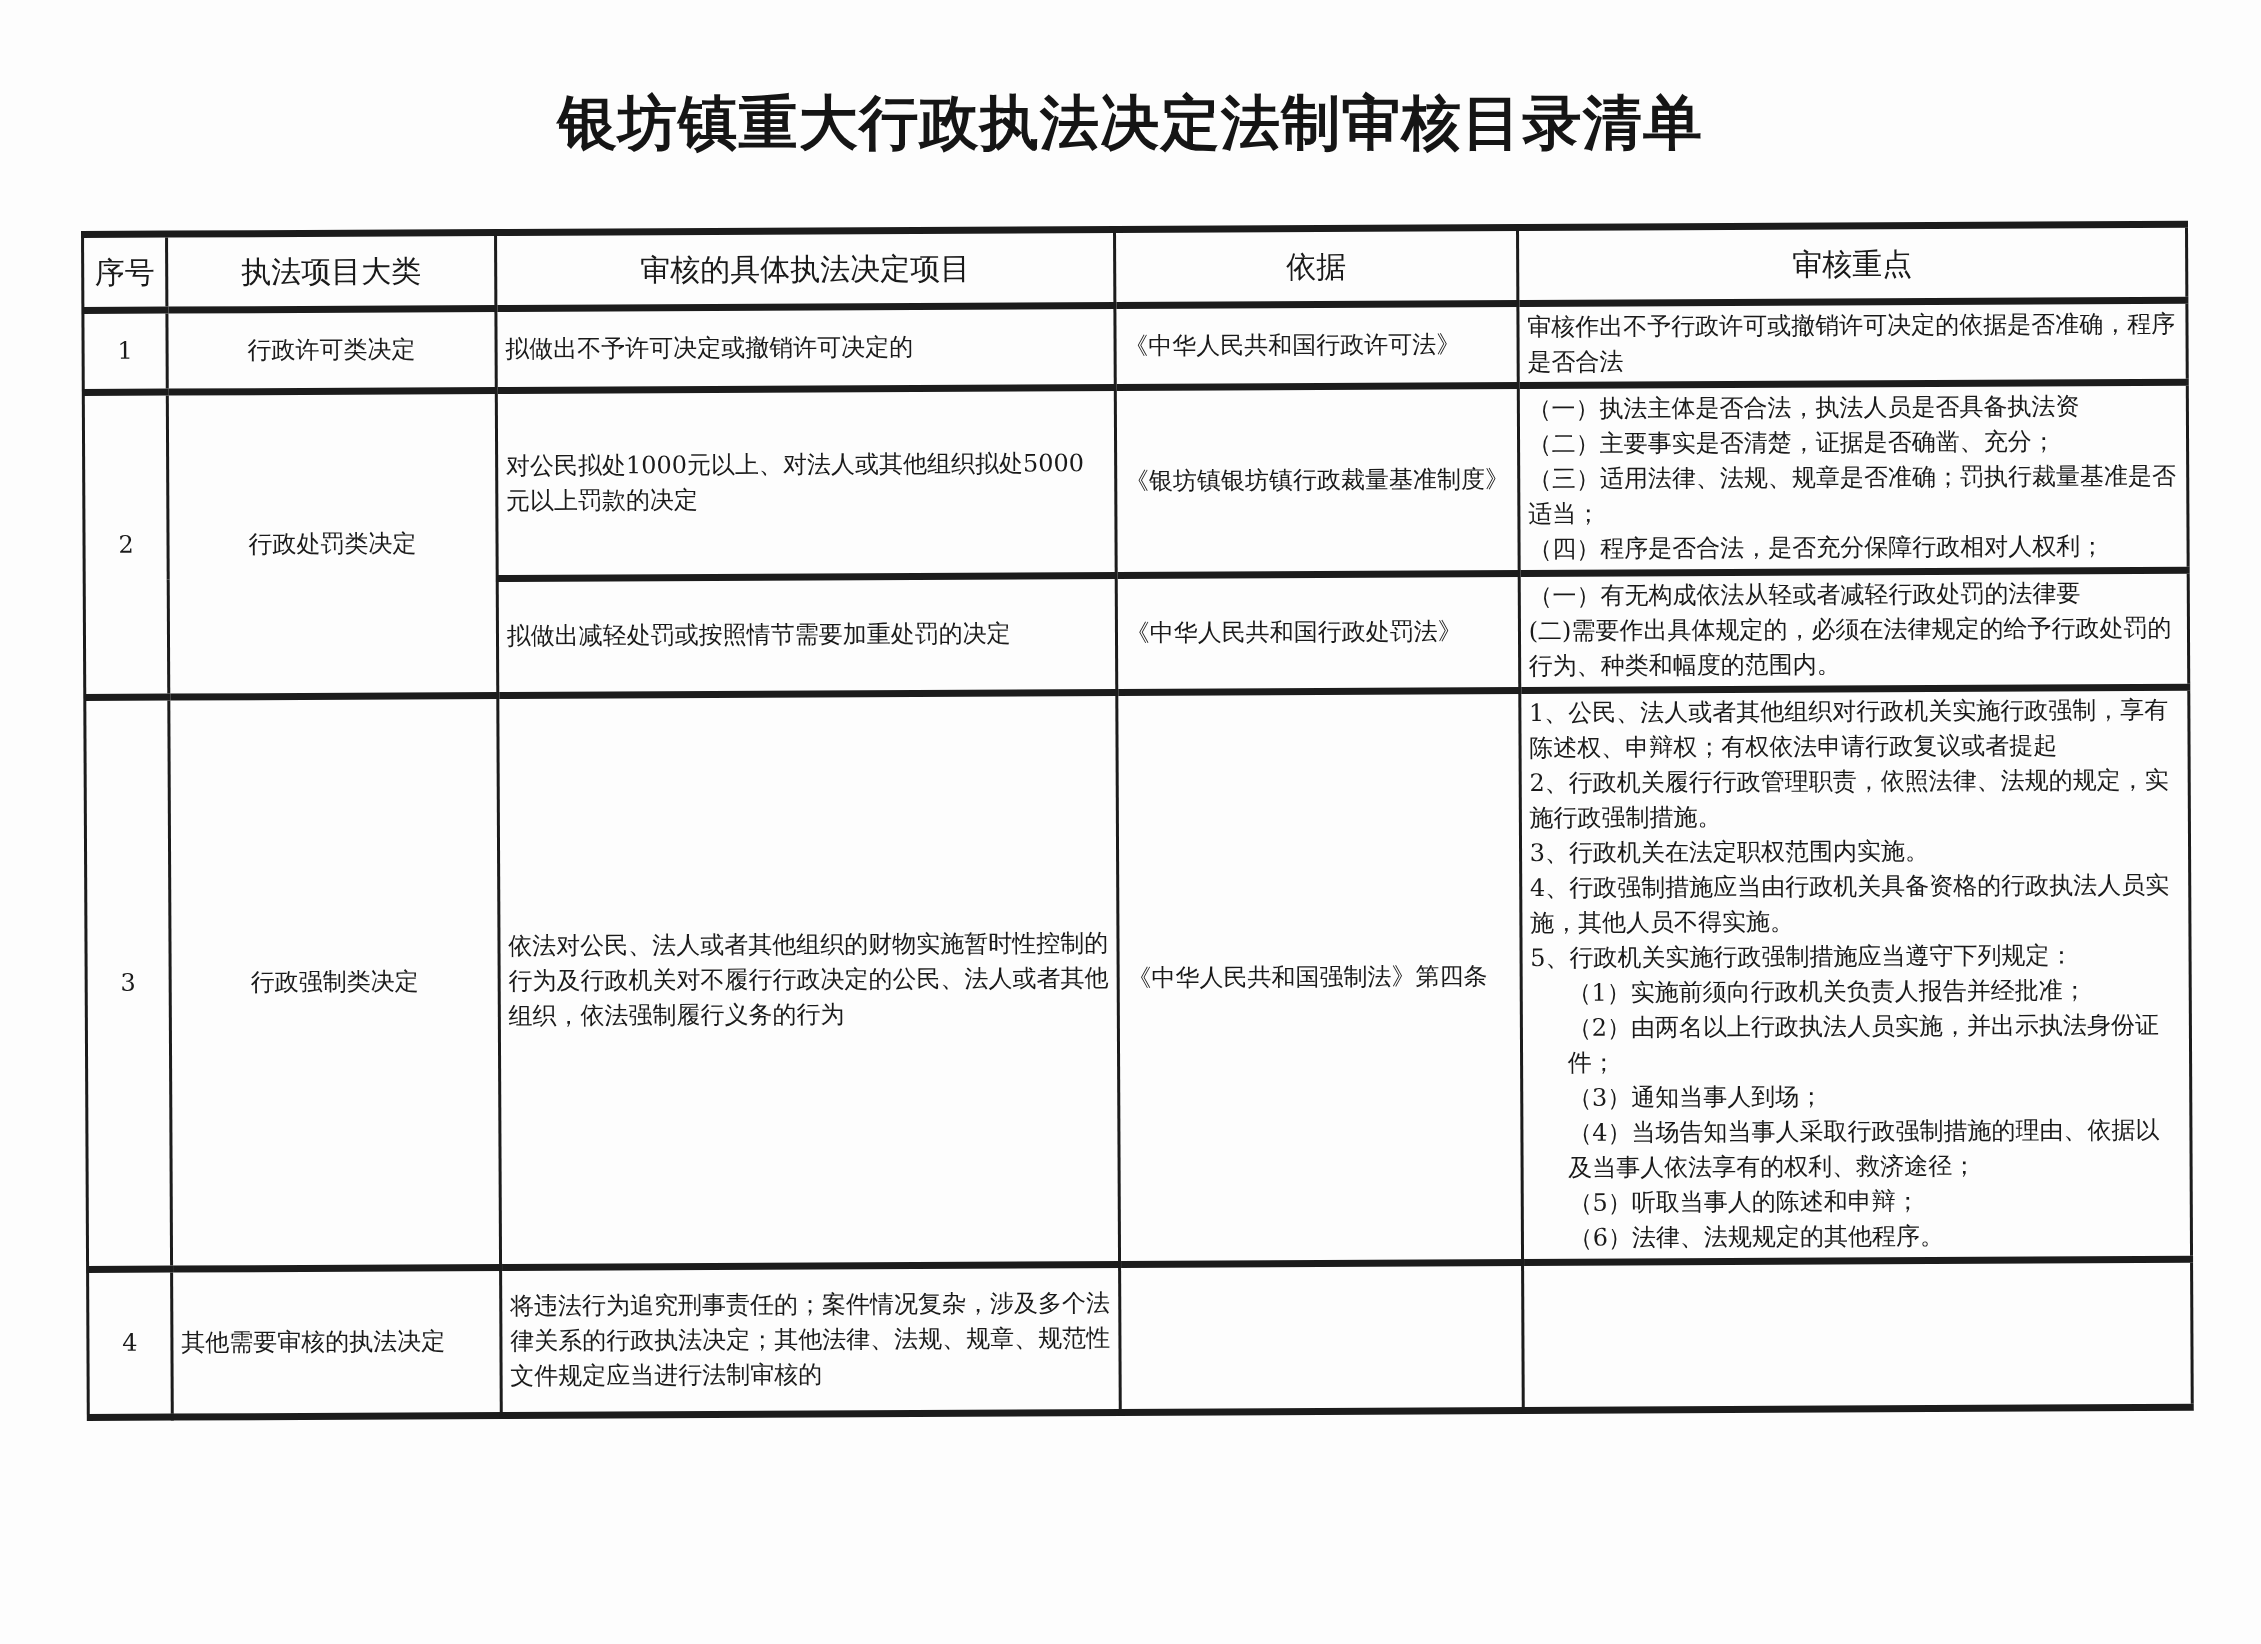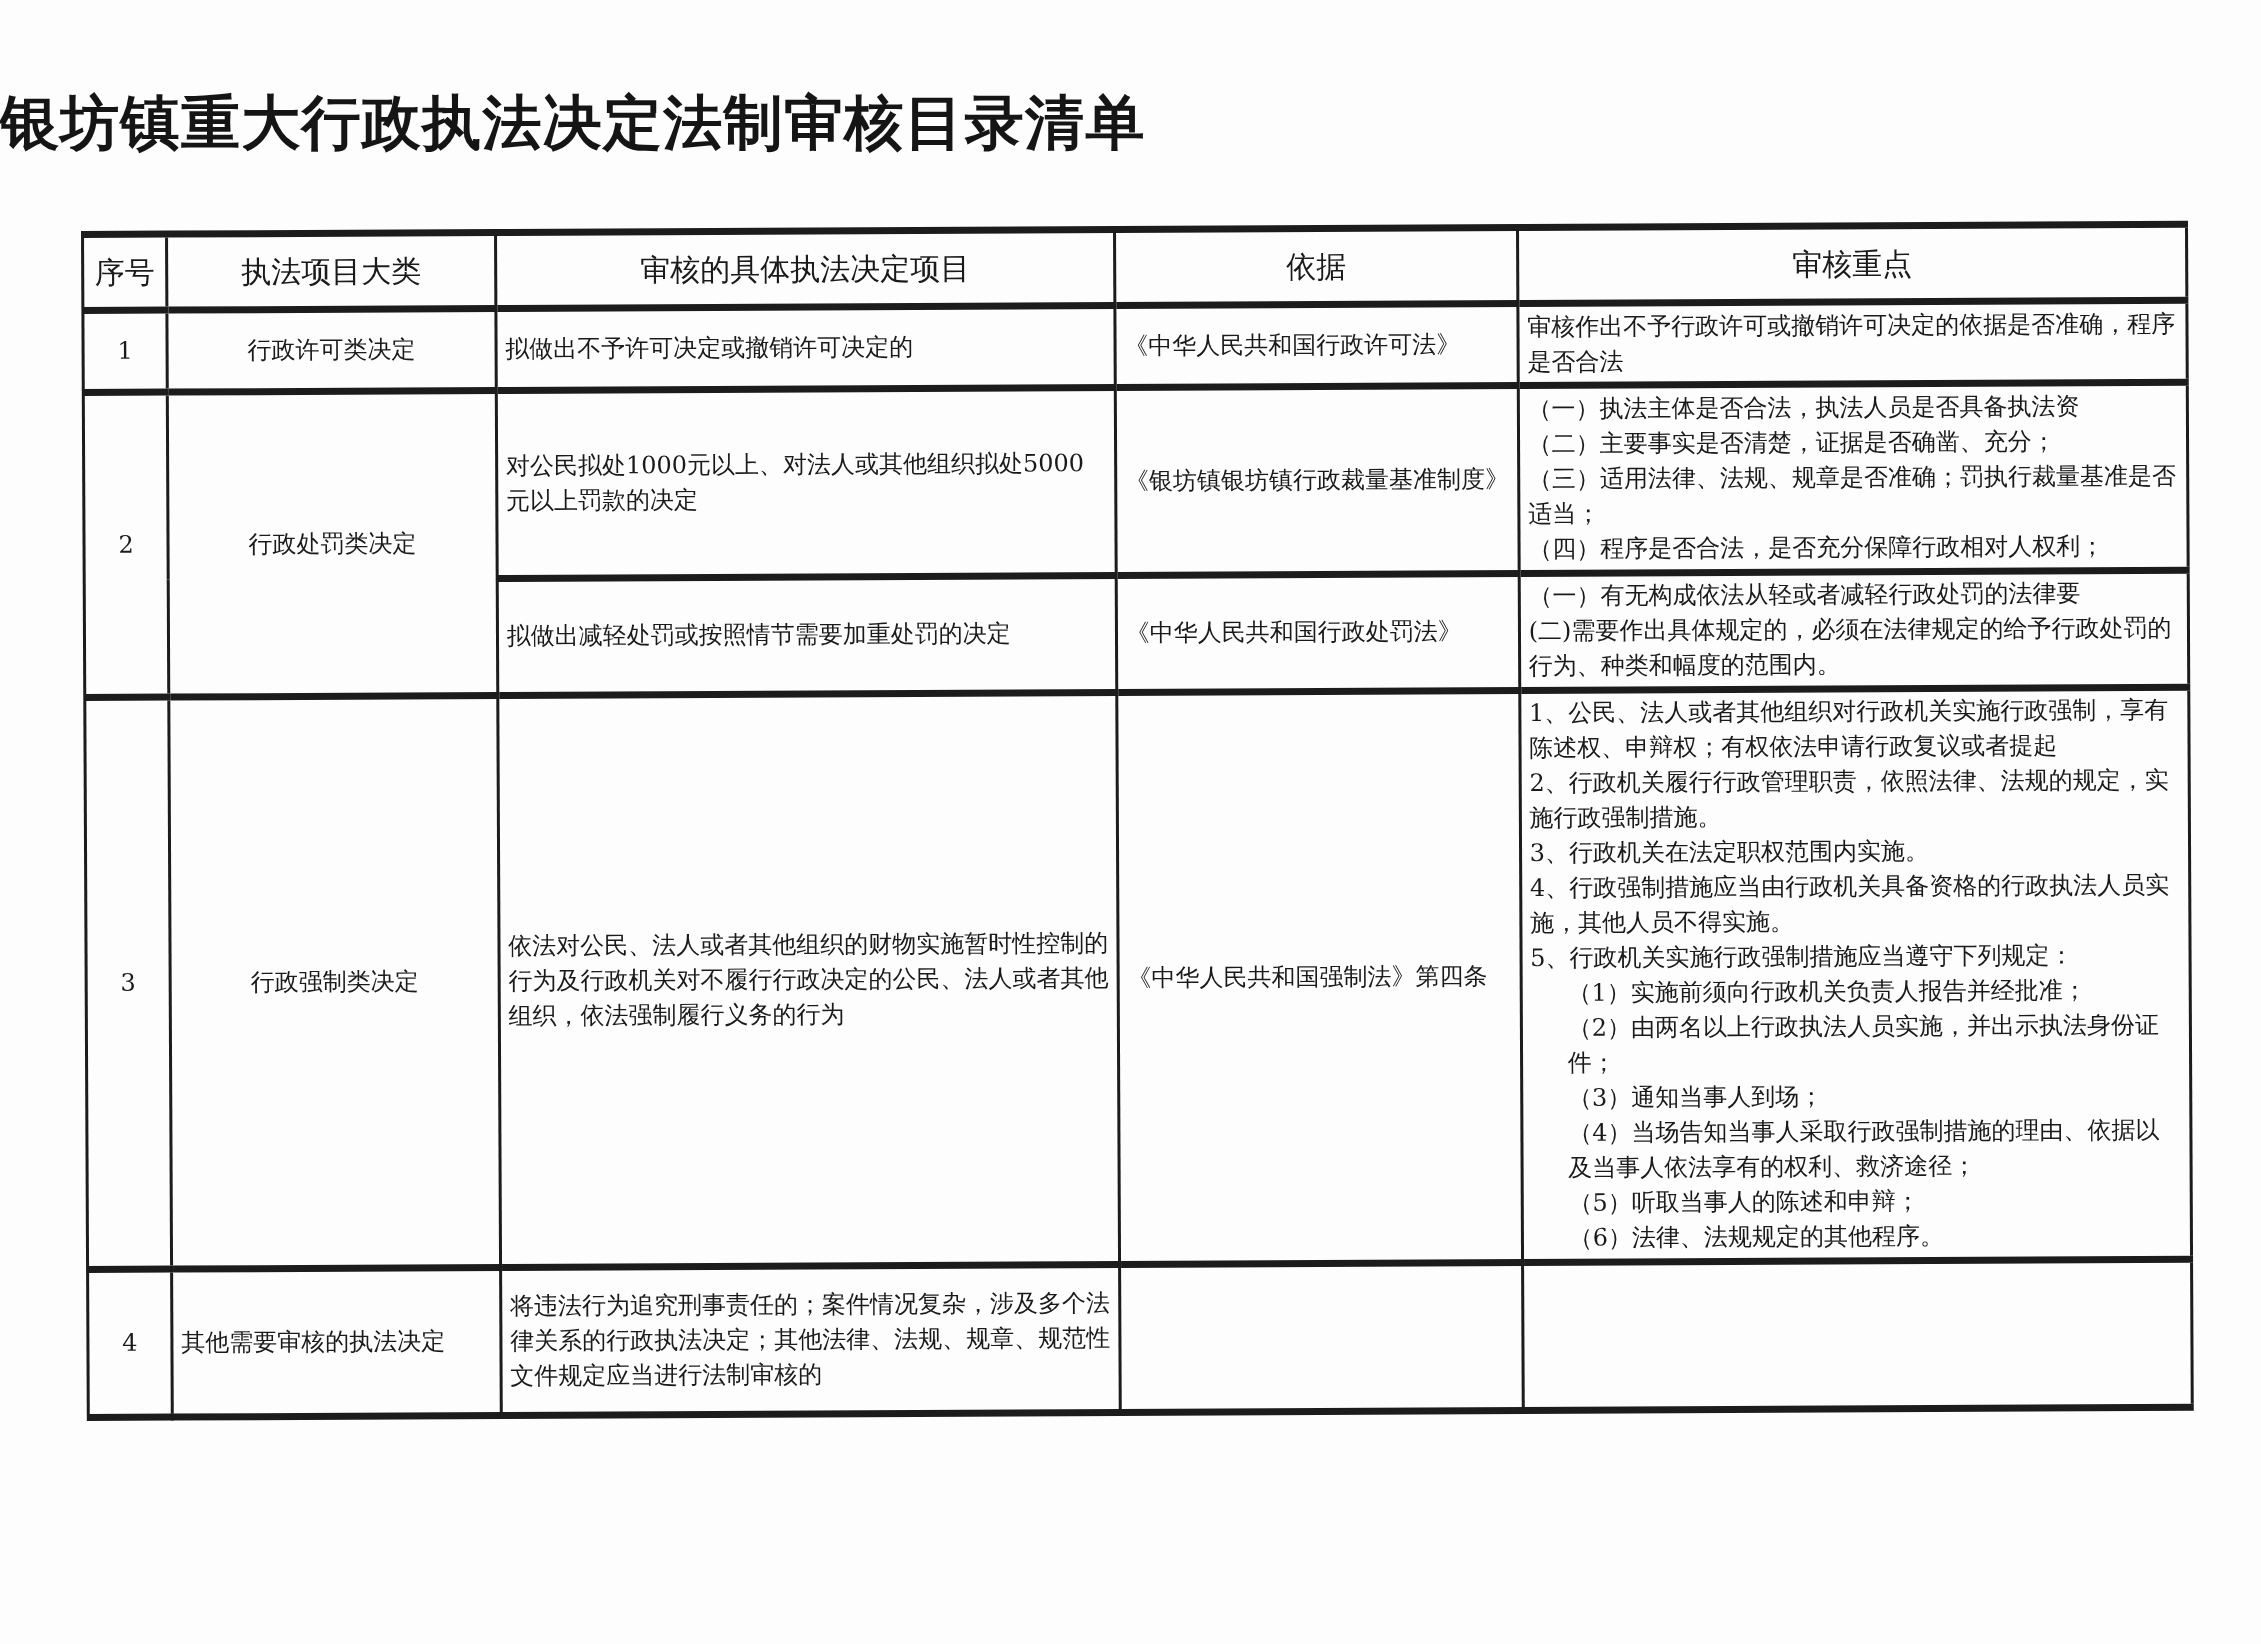--- a/index.html
+++ b/index.html
@@ -1,21 +1,21 @@
 <!DOCTYPE html>
 <html style="font-size:10.3px"><head>
 <meta charset="utf-8">
 <style>
   html, body { margin:0; padding:0; }
   body {
     width:2261px; height:1644px; background:#fdfdfd; position:relative; overflow:hidden;
     font-family: "DejaVu Serif", "Liberation Serif", serif; color:#1a1a1a;
   }
   .title {
-    position:absolute; left:0; width:2261px; top:84px; text-align:left;
+    position:absolute; left:0; width:2261px; top:84px; text-align:center;
     font-family: "DejaVu Sans", "Liberation Sans", sans-serif;
     font-size:59px; font-weight:bold; letter-spacing:1.3px; color:#151515;
   }
   table.grid {
     position:absolute; left:81px; top:231px; width:2103px;
     border-collapse:collapse; table-layout:fixed;
     transform: rotate(-0.28deg); transform-origin: left top;
   }
   table.grid td, table.grid th {
     border:3.2px solid #1c1c1c; vertical-align:middle; padding:2.6px 7.7px;

